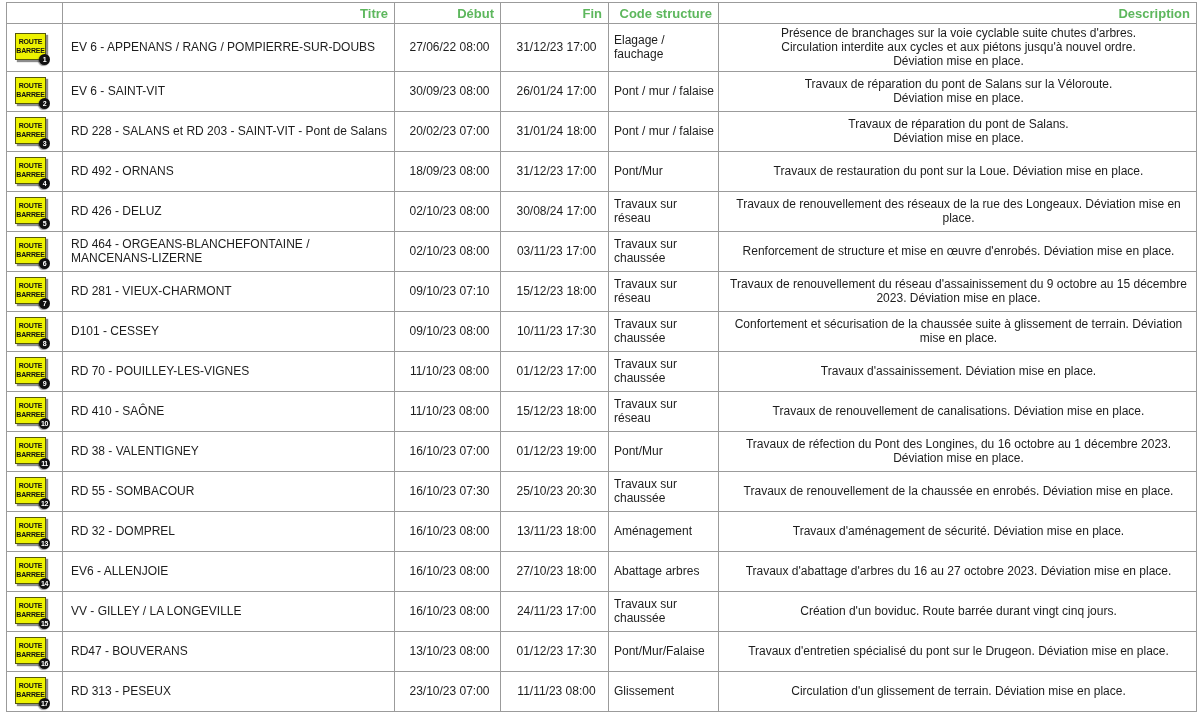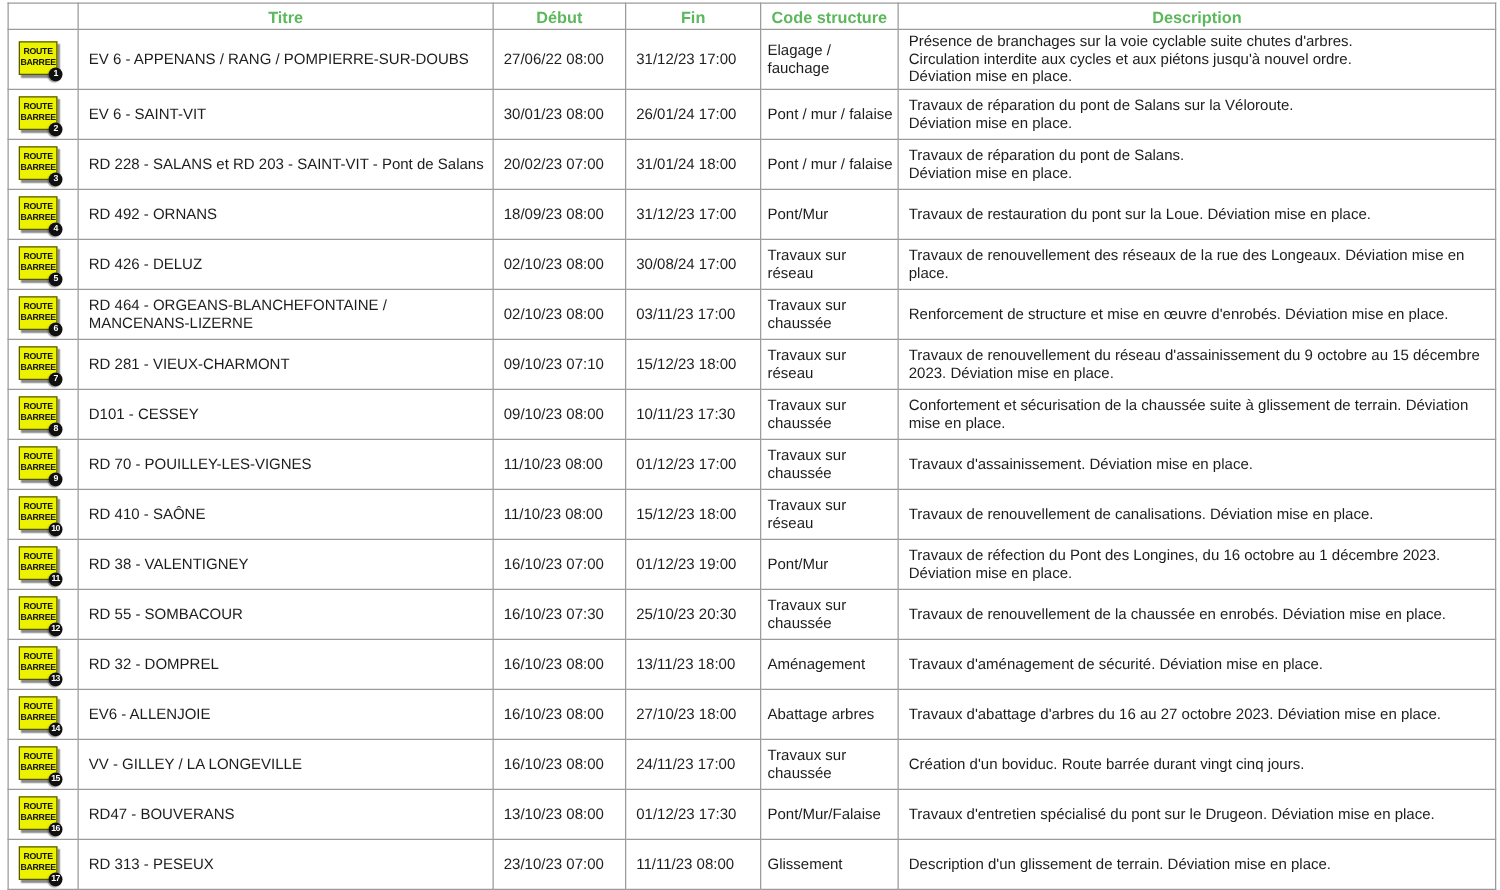--- a/index.html
+++ b/index.html
@@ -26,36 +26,36 @@
   col.w-debut { width: 106px; }
   col.w-fin   { width: 108px; }
   col.w-code  { width: 110px; }
   col.w-desc  { width: 478px; }
   th, td { border: 1px solid #9b9b9b; vertical-align: middle; }
   thead th {
     height: 21px;
     color: #5db75d;
     font-size: 13px;
     font-weight: bold;
-    text-align: center;
+    text-align: right;
     padding: 2px 6px;
     white-space: nowrap;
     overflow: hidden;
   }
   td {
     font-size: 12px;
     line-height: 1.15;
     padding: 3px 4px 3px 8px;
     height: 28px;
   }
   td.c-icon { padding: 3px 2px 3px 6px; }
   td.c-titre { padding-right: 4px; }
-  td.c-date { white-space: nowrap; }
+  td.c-date { white-space: nowrap; text-align: center; }
   td.c-code { padding: 3px 3px 3px 5px; }
-  td.c-desc { white-space: pre-line; padding-right: 6px; }
+  td.c-desc { white-space: pre-line; padding-right: 6px; text-align: center; }
   
   .rb-sign {
     position: relative;
     width: 31px;
     height: 27px;
     margin: 2px 0 4px 2px;
     background: #edf200;
     border: 1px solid #55580a;
     box-shadow: 2px 2px 1px rgba(45,45,45,0.55);
     display: flex;
@@ -133,21 +133,21 @@
 
   <tr class="row">
     <td class="c-icon">
       <div class="rb-sign">
         <span class="rb-line">ROUTE</span>
         <span class="rb-line">BARREE</span>
         <span class="rb-badge">2</span>
       </div>
     </td>
     <td class="c-titre">EV 6 - SAINT-VIT</td>
-    <td class="c-date">30/01/23 08:00</td>
+    <td class="c-date">30/09/23 08:00</td>
     <td class="c-date">26/01/24 17:00</td>
     <td class="c-code">Pont / mur / falaise</td>
     <td class="c-desc">Travaux de réparation du pont de Salans sur la Véloroute.
 Déviation mise en place.</td>
   </tr>
 
   <tr class="row">
     <td class="c-icon">
       <div class="rb-sign">
         <span class="rb-line">ROUTE</span>
@@ -363,21 +363,21 @@
       <div class="rb-sign">
         <span class="rb-line">ROUTE</span>
         <span class="rb-line">BARREE</span>
         <span class="rb-badge">17</span>
       </div>
     </td>
     <td class="c-titre">RD 313 - PESEUX</td>
     <td class="c-date">23/10/23 07:00</td>
     <td class="c-date">11/11/23 08:00</td>
     <td class="c-code">Glissement</td>
-    <td class="c-desc">Description d'un glissement de terrain. Déviation mise en place.</td>
+    <td class="c-desc">Circulation d'un glissement de terrain. Déviation mise en place.</td>
   </tr>
 
   <tr class="row">
     <td class="c-icon">
       
     </td>
     <td class="c-titre">RD 277A - OUGNEY-DOUVOT</td>
     <td class="c-date">23/10/23 07:30</td>
     <td class="c-date">27/10/23 18:00</td>
     <td class="c-code">Travaux sur chaussée</td>

